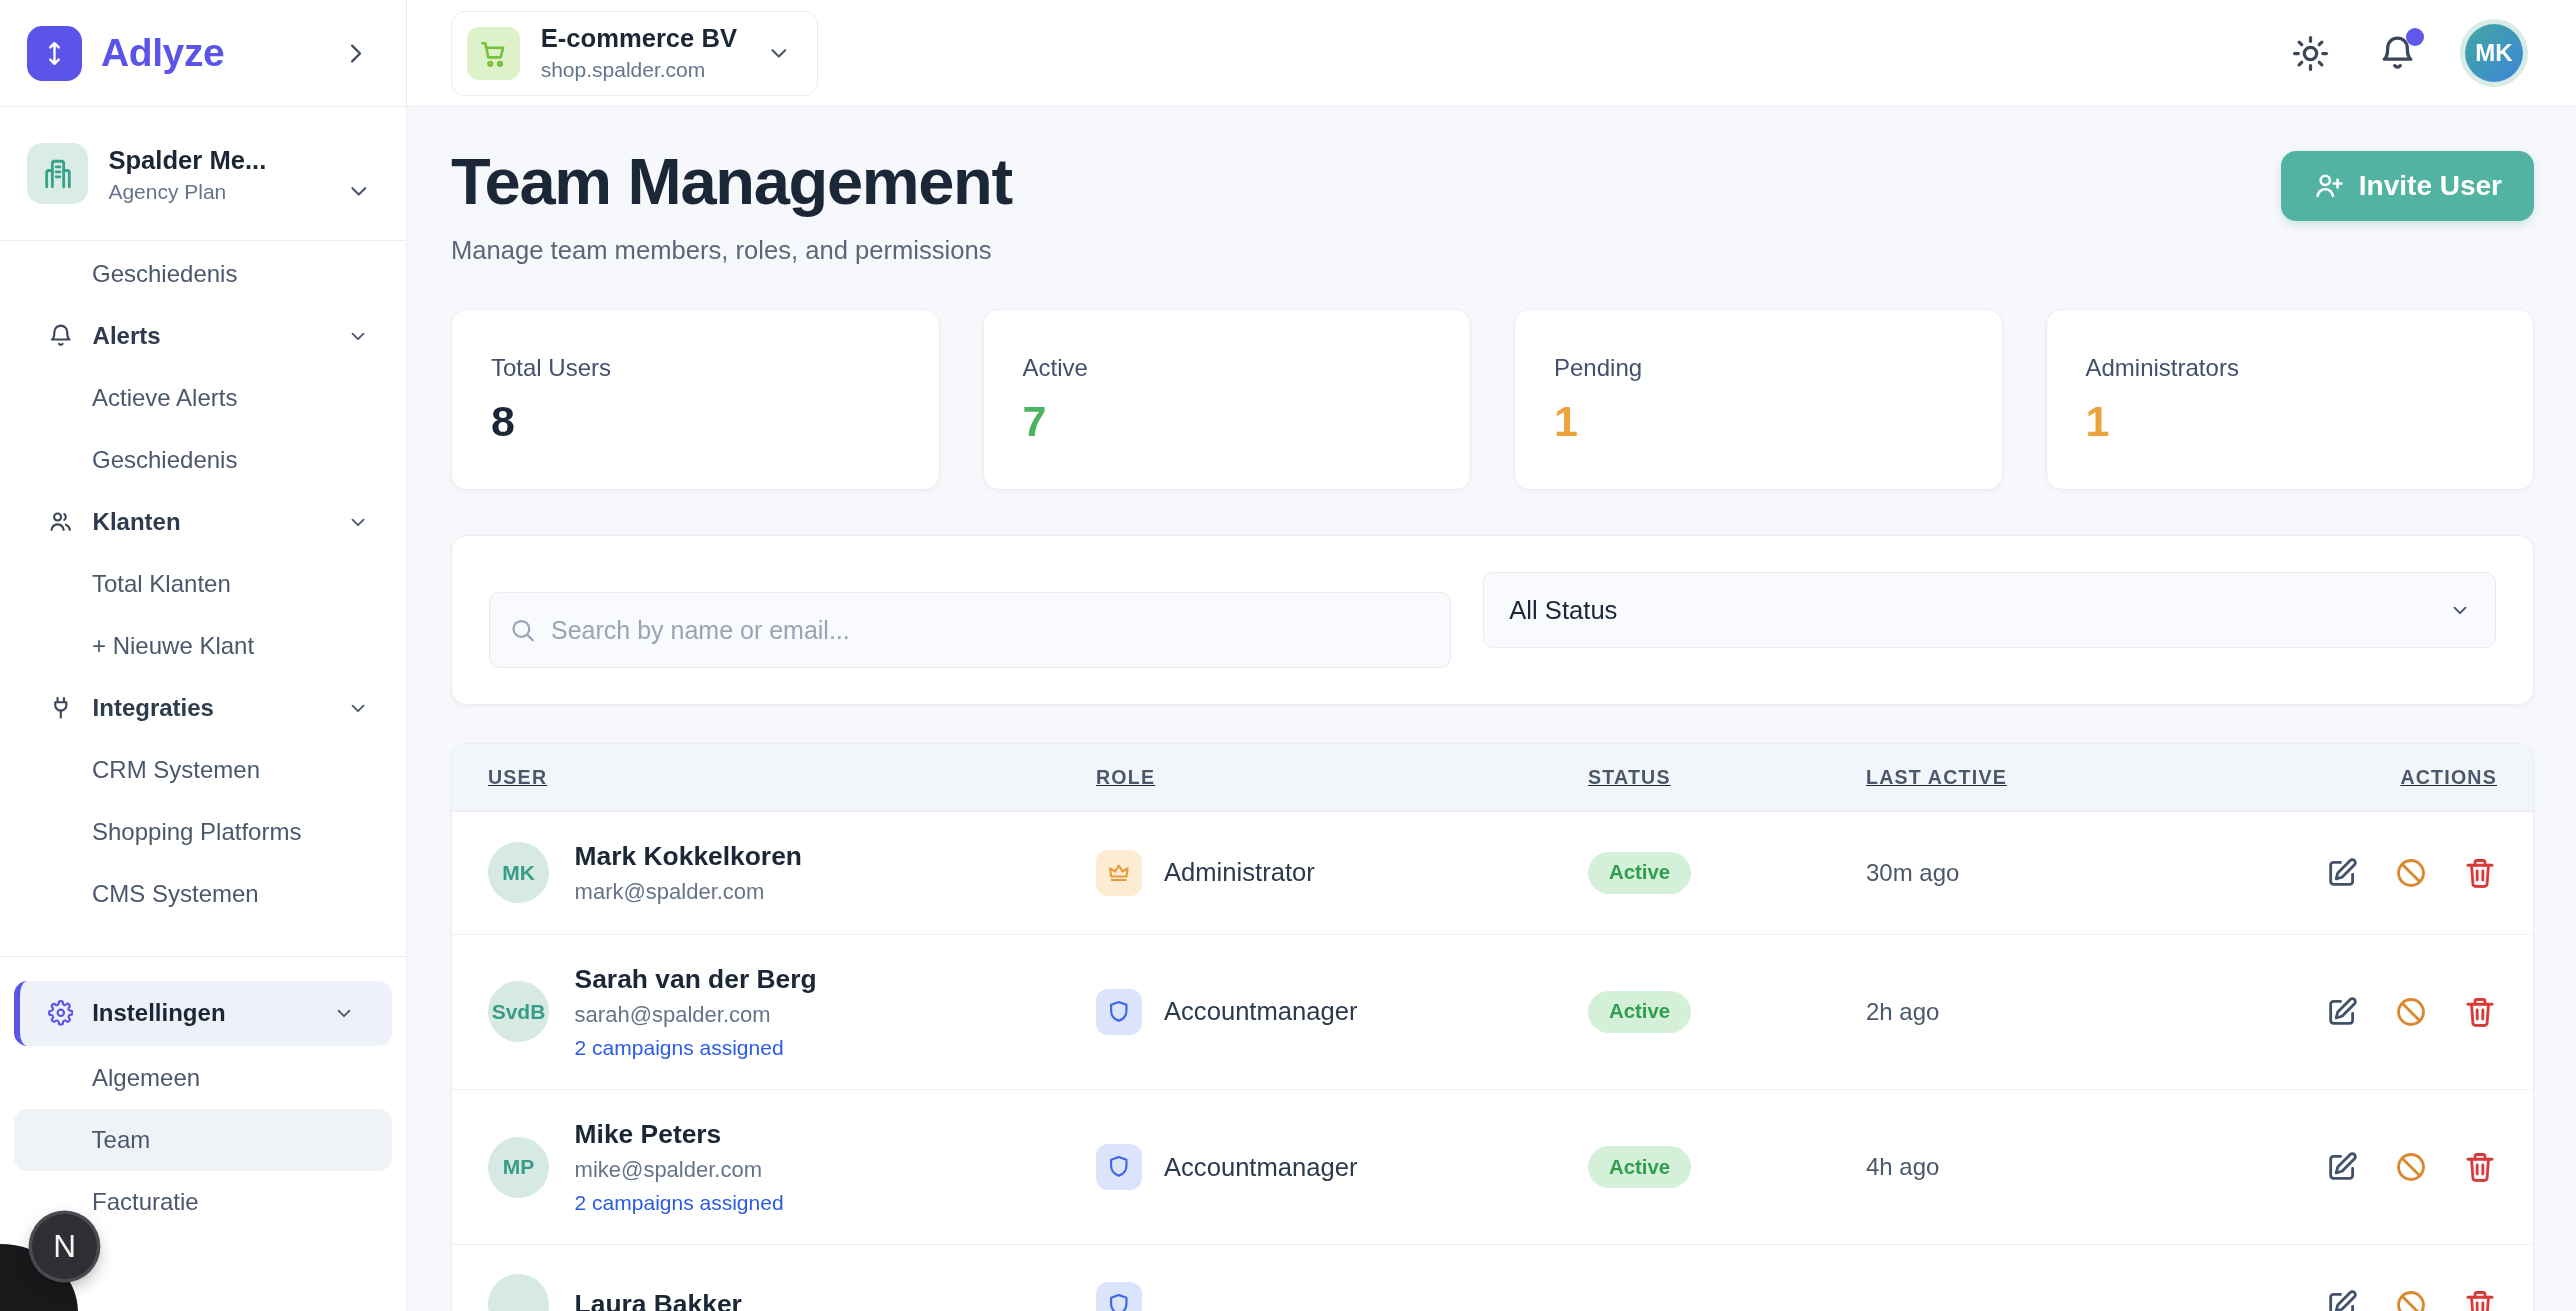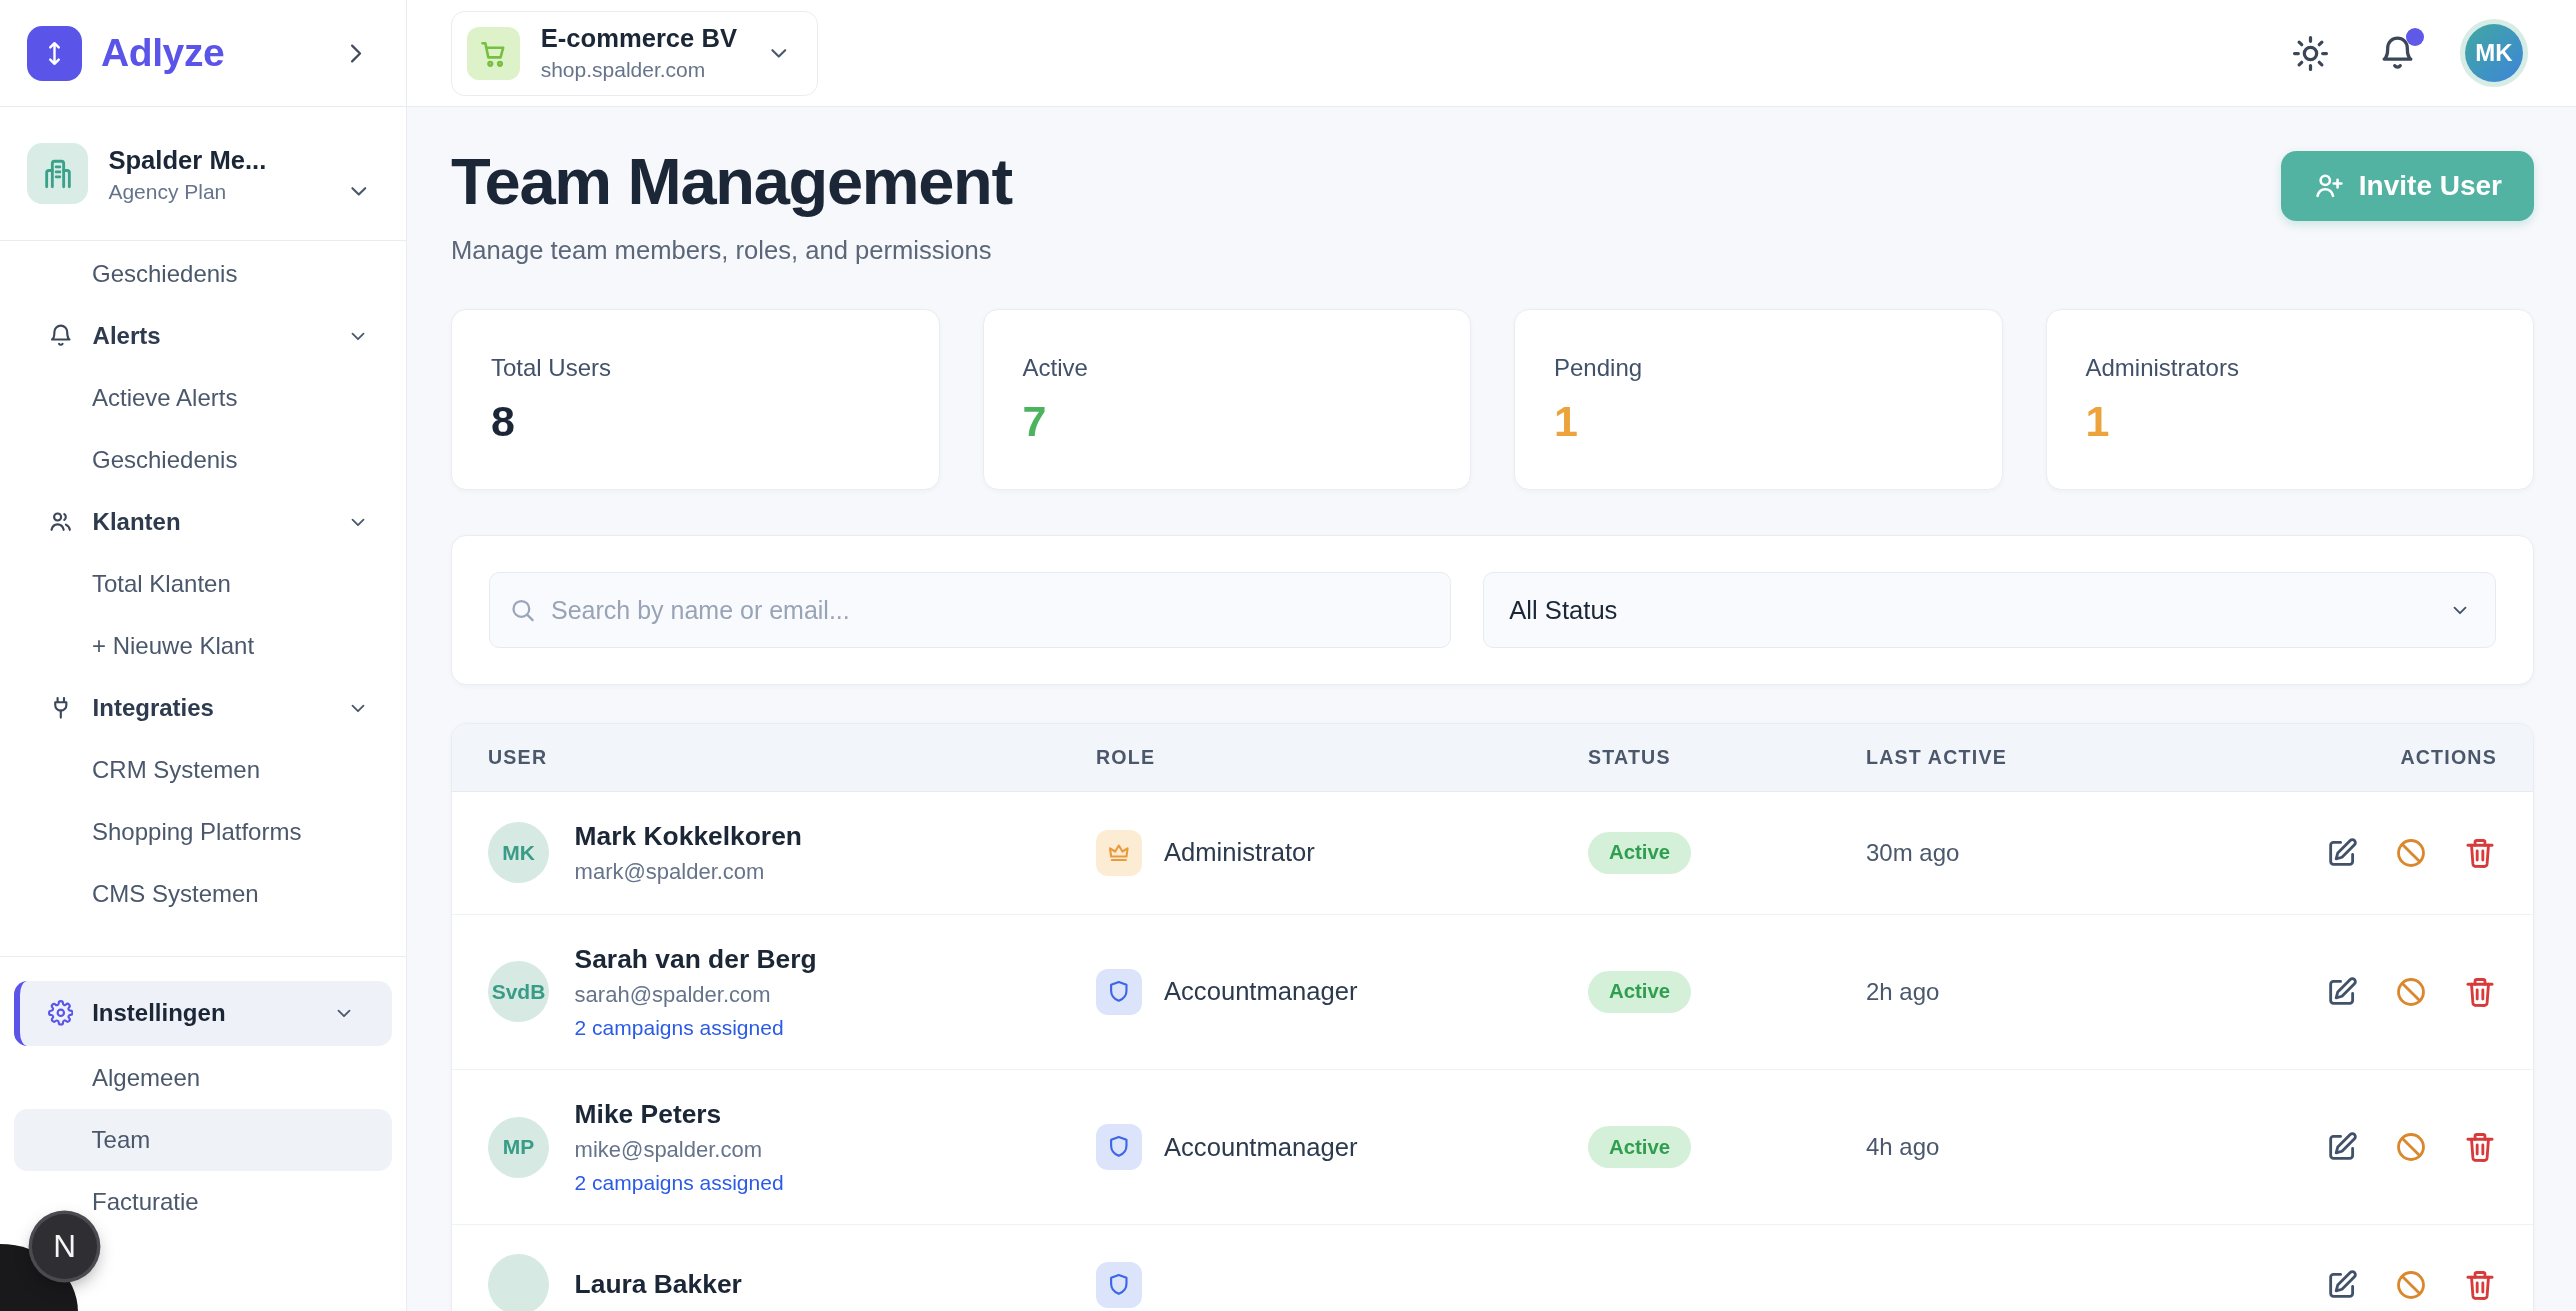--- a/index.html
+++ b/index.html
@@ -77,34 +77,34 @@
     box-shadow: 0 3.4px 8.5px rgba(82,179,162,0.25); }
 
   .stats { display: grid; grid-template-columns: repeat(4, 1fr); gap: 43px; margin-top: 44px; }
   .stat-card { background: #fff; border: 1.7px solid #e9edf2; border-radius: 15.3px; height: 181px;
     padding: 44px 39px; box-shadow: 0 1.7px 5.1px rgba(15,23,42,0.03); }
   .stat-label { font-size: 24px; color: #42516a; font-weight: 500; }
   .stat-value { font-size: 43px; font-weight: 800; margin-top: 15.3px; }
 
   .filters { background: #fff; border: 1.7px solid #e9edf2; border-radius: 15.3px; margin-top: 45px;
     padding: 36px 37px; display: flex; gap: 32px; box-shadow: 0 1.7px 5.1px rgba(15,23,42,0.03); }
-  .search-wrap { position: relative; flex: 1 1 0; }
+  .search-wrap { position: relative; flex: 1 1 0; margin-top: 20px; }
   .search-icon { position: absolute; left: 20.4px; top: 50%; transform: translateY(-50%); color: #9aa6b8; display: flex; }
   .search-input { width: 100%; height: 76px; background: #f8fafd; border: 1.7px solid #e7ebf1;
     border-radius: 10.2px; padding: 0 20.4px 0 61px; font-size: 25px; font-family: inherit; color: #1b2737; }
   .search-input::placeholder { color: #98a4b6; }
   .select { flex: 1 1 0; height: 76px; background: #f8fafd; border: 1.7px solid #e7ebf1; border-radius: 10.2px;
     display: flex; align-items: center; padding: 0 24px 0 25.6px; font-size: 25.6px; font-weight: 500;
     color: #1b2737; cursor: pointer; }
   .select .sel-chev { margin-left: auto; color: #42516a; display: flex; }
 
   .table-card { background: #fff; border: 1.7px solid #e9edf2; border-radius: 15.3px; margin-top: 38px;
     overflow: hidden; box-shadow: 0 1.7px 5.1px rgba(15,23,42,0.03); }
   .t-grid { display: grid; grid-template-columns: 608px 492px 278px 395px 1fr; align-items: center; }
-  .t-head { background: #f2f5f9; height: 68px; padding: 0 36px; border-bottom: 1.7px solid #e7ebf0; }
+  .t-head { background: #f2f5f9; height: 68px; padding: 0 36px; border-bottom: 1.7px solid #e7ebf0; text-decoration: underline; }
   .t-head .th { font-size: 19.6px; font-weight: 700; letter-spacing: 1.2px; color: #4b586c; text-transform: uppercase; }
   .t-head .th.actions { text-align: right; }
   .t-row { padding: 29px 36px; border-top: 1.7px solid #eef1f5; }
   .t-row:first-of-type { border-top: none; }
   .cell-user { display: flex; align-items: center; }
   .avatar { width: 61px; height: 61px; border-radius: 50%; background: #d6eae3; color: #389c87;
     font-size: 21px; font-weight: 700; display: flex; align-items: center; justify-content: center; flex: 0 0 auto; }
   .u-info { margin-left: 25.6px; }
   .u-name { font-size: 26.4px; font-weight: 700; color: #1b2737; }
   .u-email { font-size: 22px; color: #66748b; margin-top: 6.8px; }

